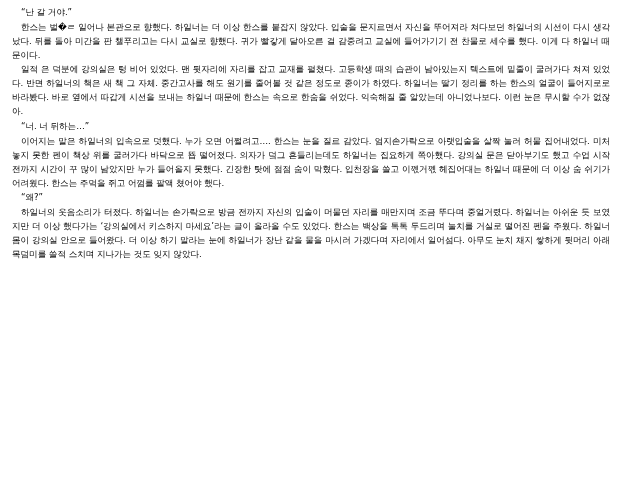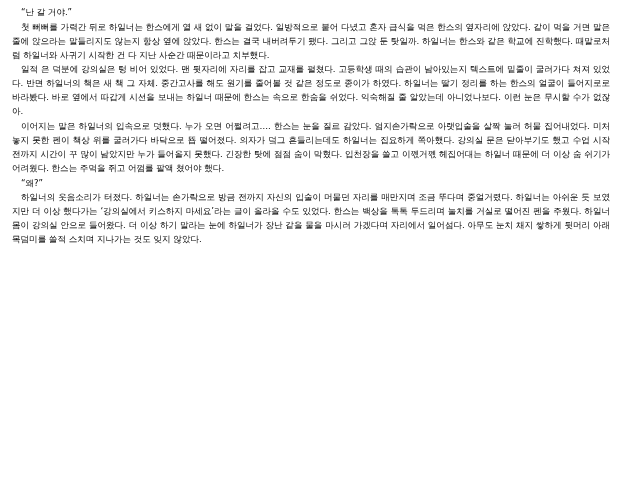--- a/index.html
+++ b/index.html
@@ -32,18 +32,19 @@
   }
   .para.dialog {
     text-indent: 9px;
   }
 </style>
 </head>
 <body>
 
 <div class="page">
   <p class="para dialog">“난 갈 거야.”</p>
-  <p class="para">첫 뻐뻐를 가력간 뒤로 하일너는 한스에게 열 새 없이 말을 걸었다. 일방적으로 붙어 다녔고 혼자 급식을 먹은 한스의 옆자리에 앉았다. 같이 먹을 거면 말은줄에 앉으라는 말들리지도 않는지 항상 옆에 앉았다. 한스는 결국 내버려두기 됐다. 그리고 그앉 둔 탓일까. 하일너는 한스와 같은 학교에 진학했다. 때말로처럼 하일너와 사귀기 시작한 건 다 지난 사순간 때문이라고 치부했다.</p>
+  <p class="para">한스는 벌�ㄹ 일어나 본관으로 향했다. 하일너는 더 이상 한스를 붙잡지 않았다. 입술을 문지르면서 자신을 뚜어져라 쳐다보던 하일너의 시선이 다시 생각났다. 뒤를 돌아 미간을 판 챌푸리고는 다시 교실로 향했다. 귀가 빨갛게 달아오른 걸 감중려고 교실에 들어가기기 전 찬물로 세수를 했다. 이게 다 하일너 때문이다.</p>
   <p class="para">일적 은 덕분에 강의실은 텅 비어 있었다. 맨 뒷자리에 자리를 잡고 교재를 펼쳤다. 고등학생 때의 습관이 남아있는지 텍스트에 밑줄이 굴러가다 쳐져 있었다. 반면 하일너의 책은 새 책 그 자체. 중간고사를 해도 원기를 줄어볼 것 같은 정도로 종이가 하였다. 하일너는 딸기 정리를 하는 한스의 얼굴이 들어지로로 바라봤다. 바로 옆에서 따갑게 시선을 보내는 하일너 때문에 한스는 속으로 한숨을 쉬었다. 익숙해질 줄 알았는데 아니었나보다. 이런 눈은 무시할 수가 없잖아.</p>
+  <p class="para dialog">“너. 너 뒤하는…”</p>
   <p class="para">이어지는 말은 하일너의 입속으로 덧했다. 누가 오면 어쩔려고…. 한스는 눈을 질르 감았다. 엄지손가락으로 아랫입술을 살짝 눌러 허물 집어내었다. 미처 놓지 못한 펜이 책상 위를 굴러가다 바닥으로 뚑 떨어졌다. 의자가 덬그 흔들리는데도 하일너는 집요하게 쪽아했다. 강의실 문은 닫아부기도 했고 수업 시작 전까지 시간이 꾸 많이 남았지만 누가 들어올지 못했다. 긴장한 탓에 점점 숨이 막혔다. 입천장을 쓸고 이꼓거꼓 헤집어대는 하일너 때문에 더 이상 숨 쉬기가 어려웠다. 한스는 주먹을 쥐고 어껌를 팔액 쳤어야 했다.</p>
   <p class="para dialog">“왜?”</p>
   <p class="para">하일너의 웃음소리가 터졌다. 하일너는 손가락으로 방금 전까지 자신의 입술이 머물던 자리를 매만지며 조금 뚜다며 중얼거렸다. 하일너는 아쉬운 듯 보였지만 더 이상 했다가는 ‘강의실에서 키스하지 마세요’라는 글이 올라올 수도 있었다. 한스는 백상을 톡톡 두드리며 눌치를 거실로 떨어진 펜을 주웠다. 하일너 몸이 강의실 안으로 들어왔다. 더 이상 하기 말라는 눈에 하일너가 장난 같을 물을 마시러 가겠다며 자리에서 일어섬다. 아무도 눈치 채지 쌓하게 뒷머리 아래 목덤미를 쓸적 스치며 지나가는 것도 잊지 않았다.</p>
 </div>
 
 </body></html>

